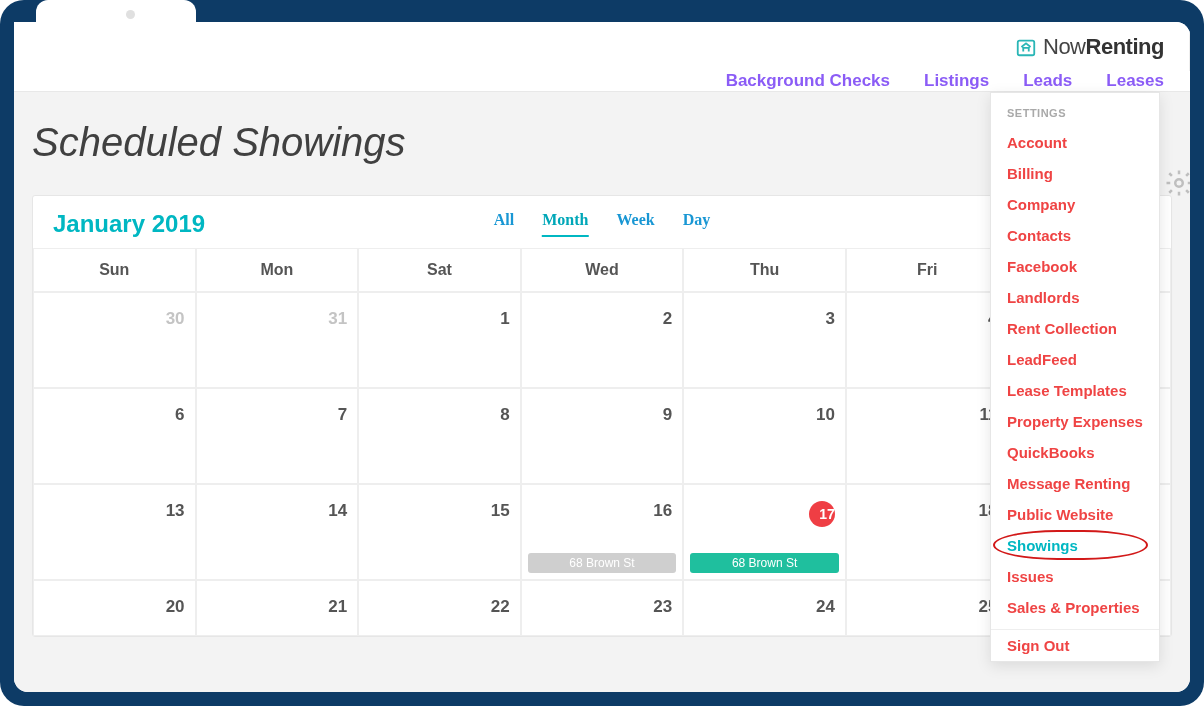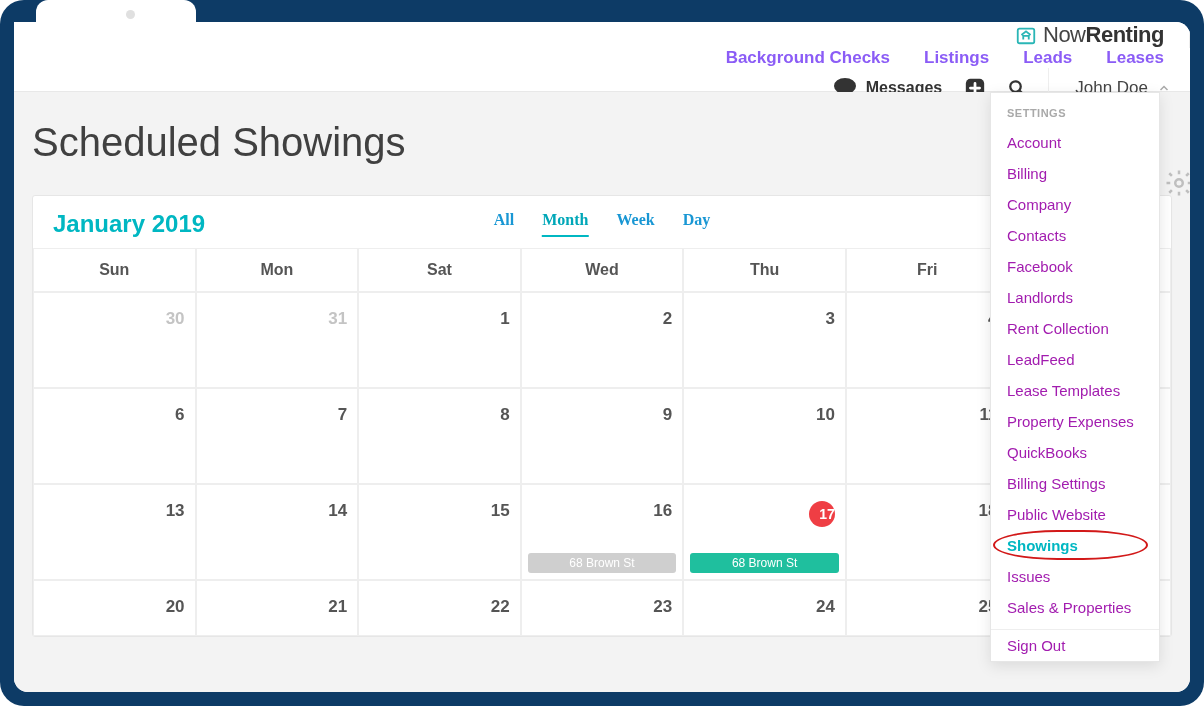--- a/index.html
+++ b/index.html
@@ -125,20 +125,21 @@
   background: #f3f3f3;
   padding: 28px 18px 0 18px;
   height: calc(100% - 70px);
   position: relative;
 }
 .page-title {
   font-size: 40px;
   font-weight: 400;
   color: #404040;
   margin-bottom: 30px;
+  font-style: italic;
 }
 .gear-side {
   position: absolute;
   right: -4px;
   top: 76px;
   width: 30px;
   height: 30px;
   color: #bfbfbf;
 }
 .calendar-card {
@@ -243,22 +244,22 @@
 .dd-section-label {
   font-size: 11px;
   letter-spacing: 0.5px;
   color: #a9a9a9;
   padding: 14px 16px 8px 16px;
   font-weight: 600;
 }
 .dd-item {
   padding: 7px 16px;
   font-size: 15px;
-  color: #a21caf;
-  font-weight: 400;
+  color: #ef4444;
+  font-weight: 700;
   cursor: pointer;
 }
 .dd-item.highlight { color: #00b7c2; font-weight: 600; }
 .dd-item.highlight-wrap {
   position: relative;
 }
 .highlight-oval {
   position: absolute;
   left: 2px;
   top: 0;
@@ -286,60 +287,37 @@
         <span class="logo-text">
           <span>Now</span><span class="bold">Renting</span>
         </span>
       </div>
       <div class="nav">
         <div class="nav-item">Background Checks</div>
         <div class="nav-item">Listings</div>
         <div class="nav-item">Leads</div>
         <div class="nav-item">Leases</div>
       </div>
-      <div class="topbar-right">
-        <div class="messages">
-          <svg class="chat-icon" viewBox="0 0 24 24" fill="currentColor">
-            <ellipse cx="12" cy="10" rx="11" ry="8"></ellipse>
-            <path d="M7 16 L5 22 L12 17 Z"></path>
-          </svg>
-          <span>Messages</span>
-        </div>
-        <svg class="plus-icon" viewBox="0 0 24 24" fill="currentColor">
-          <rect x="2" y="2" width="20" height="20" rx="5"></rect>
-          <path d="M12 7 v10 M7 12 h10" stroke="#fff" stroke-width="3" stroke-linecap="round"></path>
-        </svg>
-        <svg class="search-icon" viewBox="0 0 24 24" fill="none" stroke="currentColor" stroke-width="3">
-          <circle cx="10" cy="10" r="7"></circle>
-          <path d="M15 15 L21 21"></path>
-        </svg>
-        <div class="user-area">
-          <span>John Doe</span>
-          <svg class="chevron" viewBox="0 0 24 24" fill="none" stroke="currentColor" stroke-width="3">
-            <path d="M5 16 L12 9 L19 16"></path>
-          </svg>
-        </div>
-      </div>
     </div>
 
     <div class="dropdown">
       <div class="dd-section-label">SETTINGS</div>
       <div id="dd-items">
           <div class="dd-item">Account</div>
           <div class="dd-item">Billing</div>
           <div class="dd-item">Company</div>
           <div class="dd-item">Contacts</div>
           <div class="dd-item">Facebook</div>
           <div class="dd-item">Landlords</div>
           <div class="dd-item">Rent Collection</div>
           <div class="dd-item">LeadFeed</div>
           <div class="dd-item">Lease Templates</div>
           <div class="dd-item">Property Expenses</div>
           <div class="dd-item">QuickBooks</div>
-          <div class="dd-item">Billing Settings</div>
+          <div class="dd-item">Message Renting</div>
           <div class="dd-item">Public Website</div>
           <div class="dd-item highlight highlight-wrap">Showings<div class="highlight-oval"></div></div>
           <div class="dd-item">Issues</div>
           <div class="dd-item">Sales &amp; Properties</div>
         </div>
       <div class="dd-sep"></div>
       <div class="dd-item">Sign Out</div>
     </div>
 
     <div class="page">

